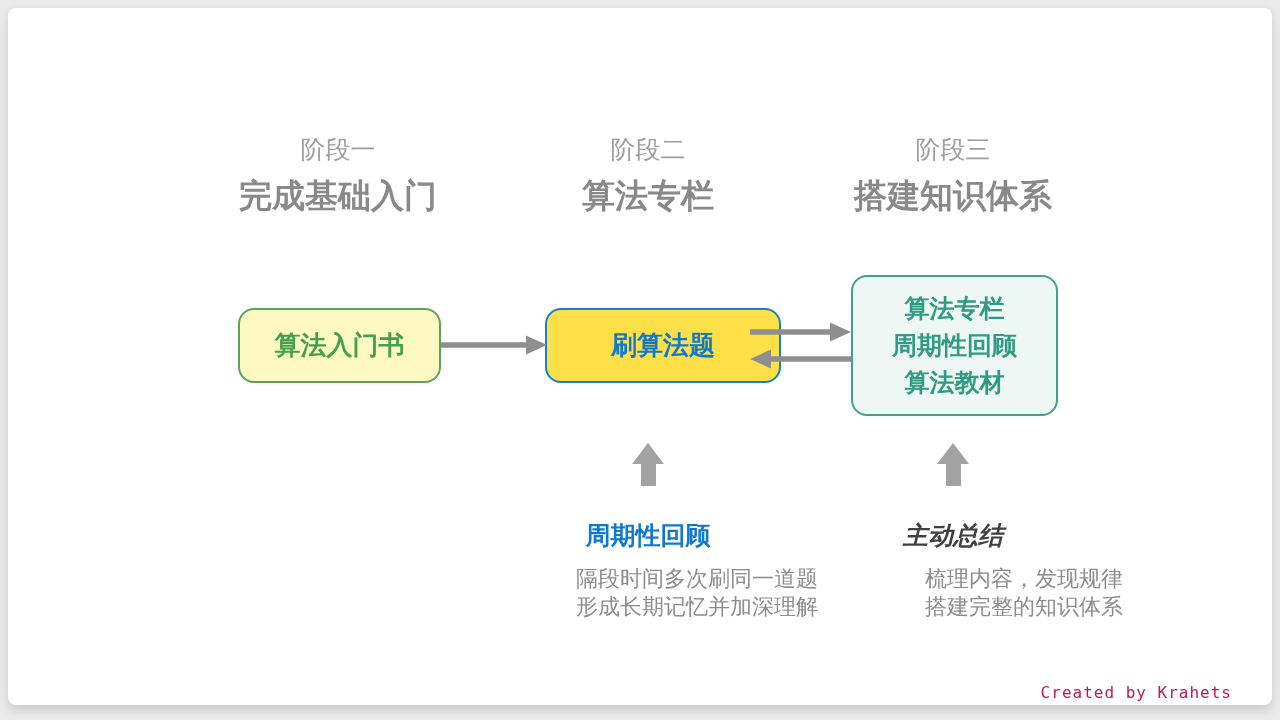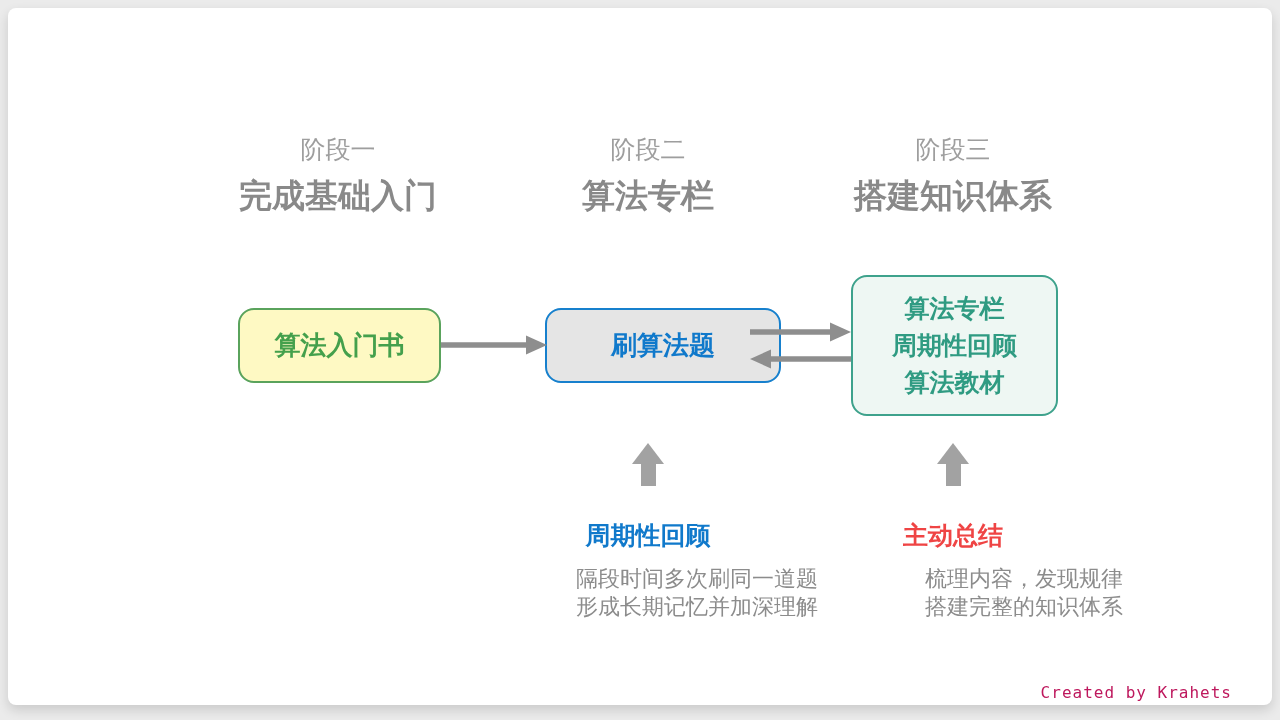--- a/index.html
+++ b/index.html
@@ -57,21 +57,21 @@
   }
   .node-green {
     left: 230px; top: 300px; width: 203px; height: 75px;
     border: 2.5px solid #5aa35c;
     background: #fef9c3;
     color: #44a04c;
   }
   .node-blue {
     left: 537px; top: 300px; width: 236px; height: 75px;
     border: 2.5px solid #1780cd;
-    background: #e5e5e5;
+    background: #fde047;
     color: #1079cb;
   }
   .node-teal {
     left: 843px; top: 267px; width: 207px; height: 141px;
     border: 2.5px solid #3ea28c;
     background: #eef7f3;
     color: #2f9b82;
     flex-direction: column;
     font-size: 25px;
   }
@@ -100,21 +100,21 @@
   .method-title {
     position: absolute;
     top: 512px;
     width: 300px;
     text-align: center;
     font-size: 25px;
     font-weight: bold;
     line-height: 30px;
   }
   .method-title.m1 { left: 490px; color: #1079cb; }
-  .method-title.m2 { left: 795px; color: #ef4444; }
+  .method-title.m2 { left: 795px; color: #404040; font-style: italic; }
   .method-desc {
     position: absolute;
     top: 557px;
     width: 340px;
     text-align: right;
     font-size: 22px;
     line-height: 28px;
     color: #8c8c8c;
   }
   .method-desc.m1 { left: 470px; }

